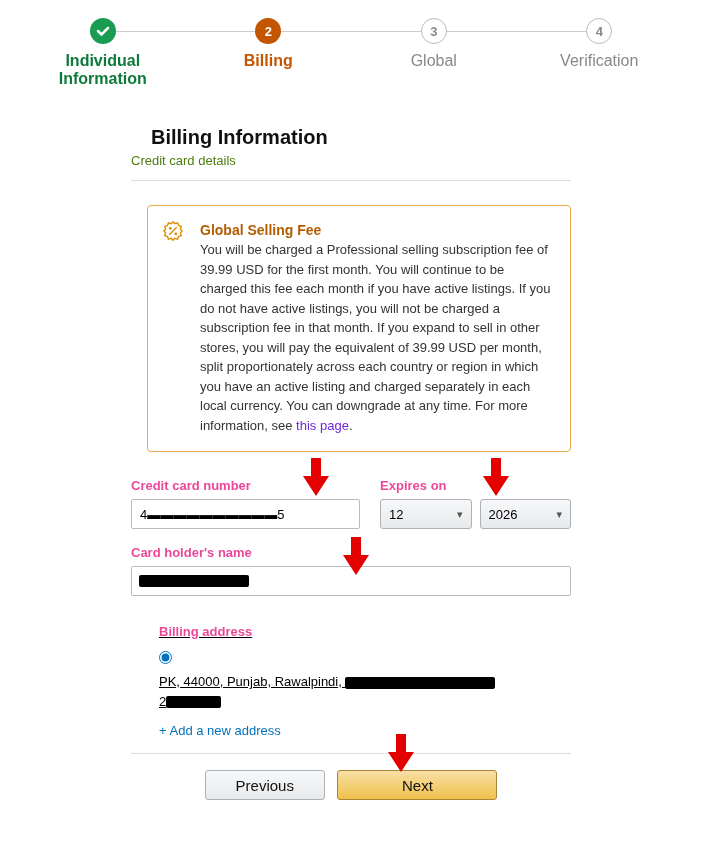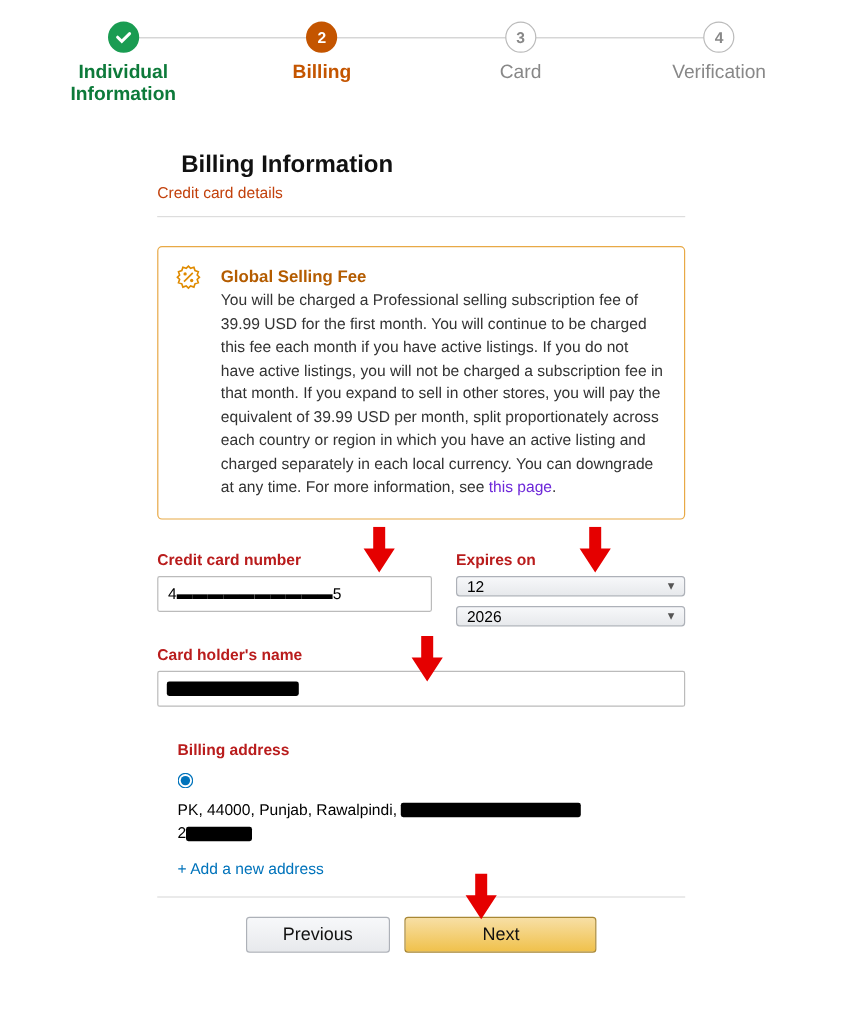--- a/index.html
+++ b/index.html
@@ -16,39 +16,39 @@
     .step.done .step-label { color: #0d7a3a; font-weight: 600; }
     .step.active .step-label { color: #c45500; font-weight: 600; }
     .step.pending .step-label { color: #888; }
     .step::after { content: ''; position: absolute; top: 13px; left: 50%; width: 100%; height: 1px; background: #ccc; z-index: 1; }
     .step:last-child::after { display: none; }
     
     
     .panel { width: 440px; margin: 18px auto 0; }
     .panel-header { padding: 10px 0 12px; border-bottom: 1px solid #ddd; }
     .panel-title { font-size: 20px; font-weight: bold; color: #111; margin-left: 20px; }
-    .panel-sub { font-size: 13px; color: #c2410c; margin-top: 4px; }
+    .panel-sub { font-size: 13px; color: #4d7c0f; margin-top: 4px; }
     
     
-    .notice { border: 1px solid #e8a946; border-radius: 4px; padding: 16px 16px 16px 52px; margin-top: 24px; position: relative; background: #fff; }
+    .notice { border: 1px solid #e8a946; border-radius: 4px; padding: 16px 16px 16px 52px; margin-top: 24px; position: relative; background: #fff; margin-left: 16px; }
     .notice-icon { position: absolute; left: 14px; top: 14px; color: #e08b00; }
     .notice-title { font-size: 14px; font-weight: bold; color: #b45c00; }
     .notice-body { font-size: 13px; color: #333; line-height: 1.5; margin-top: 2px; }
     .notice-body a { color: #6d28d9; text-decoration: none; }
     
     
     .form-row { display: flex; gap: 20px; margin-top: 26px; position: relative; }
     .form-group { flex: 1; }
-    .form-label { font-size: 13px; font-weight: bold; color: #b91c1c; display: block; margin-bottom: 6px; }
+    .form-label { font-size: 13px; font-weight: bold; color: #ec4899; display: block; margin-bottom: 6px; }
     input[type=text].field { width: 100%; height: 30px; padding: 4px 8px; border: 1px solid #bbb; border-radius: 2px; font-size: 13px; }
-    .select-wrap { display: flex; gap: 8px; flex-direction: column; }
+    .select-wrap { display: flex; gap: 8px; }
     .faux-select { flex: 1; height: 30px; border: 1px solid #adb1b8; border-radius: 3px; background: linear-gradient(#f7f8fa, #e7e9ec); display: flex; align-items: center; padding: 0 8px; font-size: 13px; position: relative; cursor: pointer; }
     .faux-select .caret { position: absolute; right: 8px; font-size: 11px; color: #555; }
     
-    .billing-addr { margin: 28px 0 14px 17px; }
+    .billing-addr { margin: 28px 0 14px 28px; text-decoration: underline; }
     .billing-addr .form-label { margin-bottom: 10px; }
     .radio-row { display: flex; align-items: flex-start; gap: 8px; font-size: 13px; flex-direction: column; }
     .radio-row input[type=radio] { accent-color: #0073bb; margin-top: 2px; }
     .addr-text { line-height: 1.5; }
     .redact { display: inline-block; background: #000; height: 12px; vertical-align: middle; border-radius: 2px; }
     .add-addr { color: #0073bb; font-size: 13px; margin-top: 12px; display: inline-block; cursor: pointer; text-decoration: none; }
     
     hr.split { border: none; border-top: 1px solid #ddd; margin: 14px 0 16px; }
     
     .btn-row { text-align: center; padding-bottom: 30px; position: relative; }
@@ -71,21 +71,21 @@
         </svg>
     </div>
     <div class="step-label">Individual Information</div>
   </div>
   <div class="step active">
     <div class="step-circle">2</div>
     <div class="step-label">Billing</div>
   </div>
   <div class="step pending">
     <div class="step-circle">3</div>
-    <div class="step-label">Card</div>
+    <div class="step-label">Global</div>
   </div>
   <div class="step pending">
     <div class="step-circle">4</div>
     <div class="step-label">Verification</div>
   </div>
 </div>
 
 <div class="panel">
   <div class="panel-header">
     <div class="panel-title">Billing Information</div>

